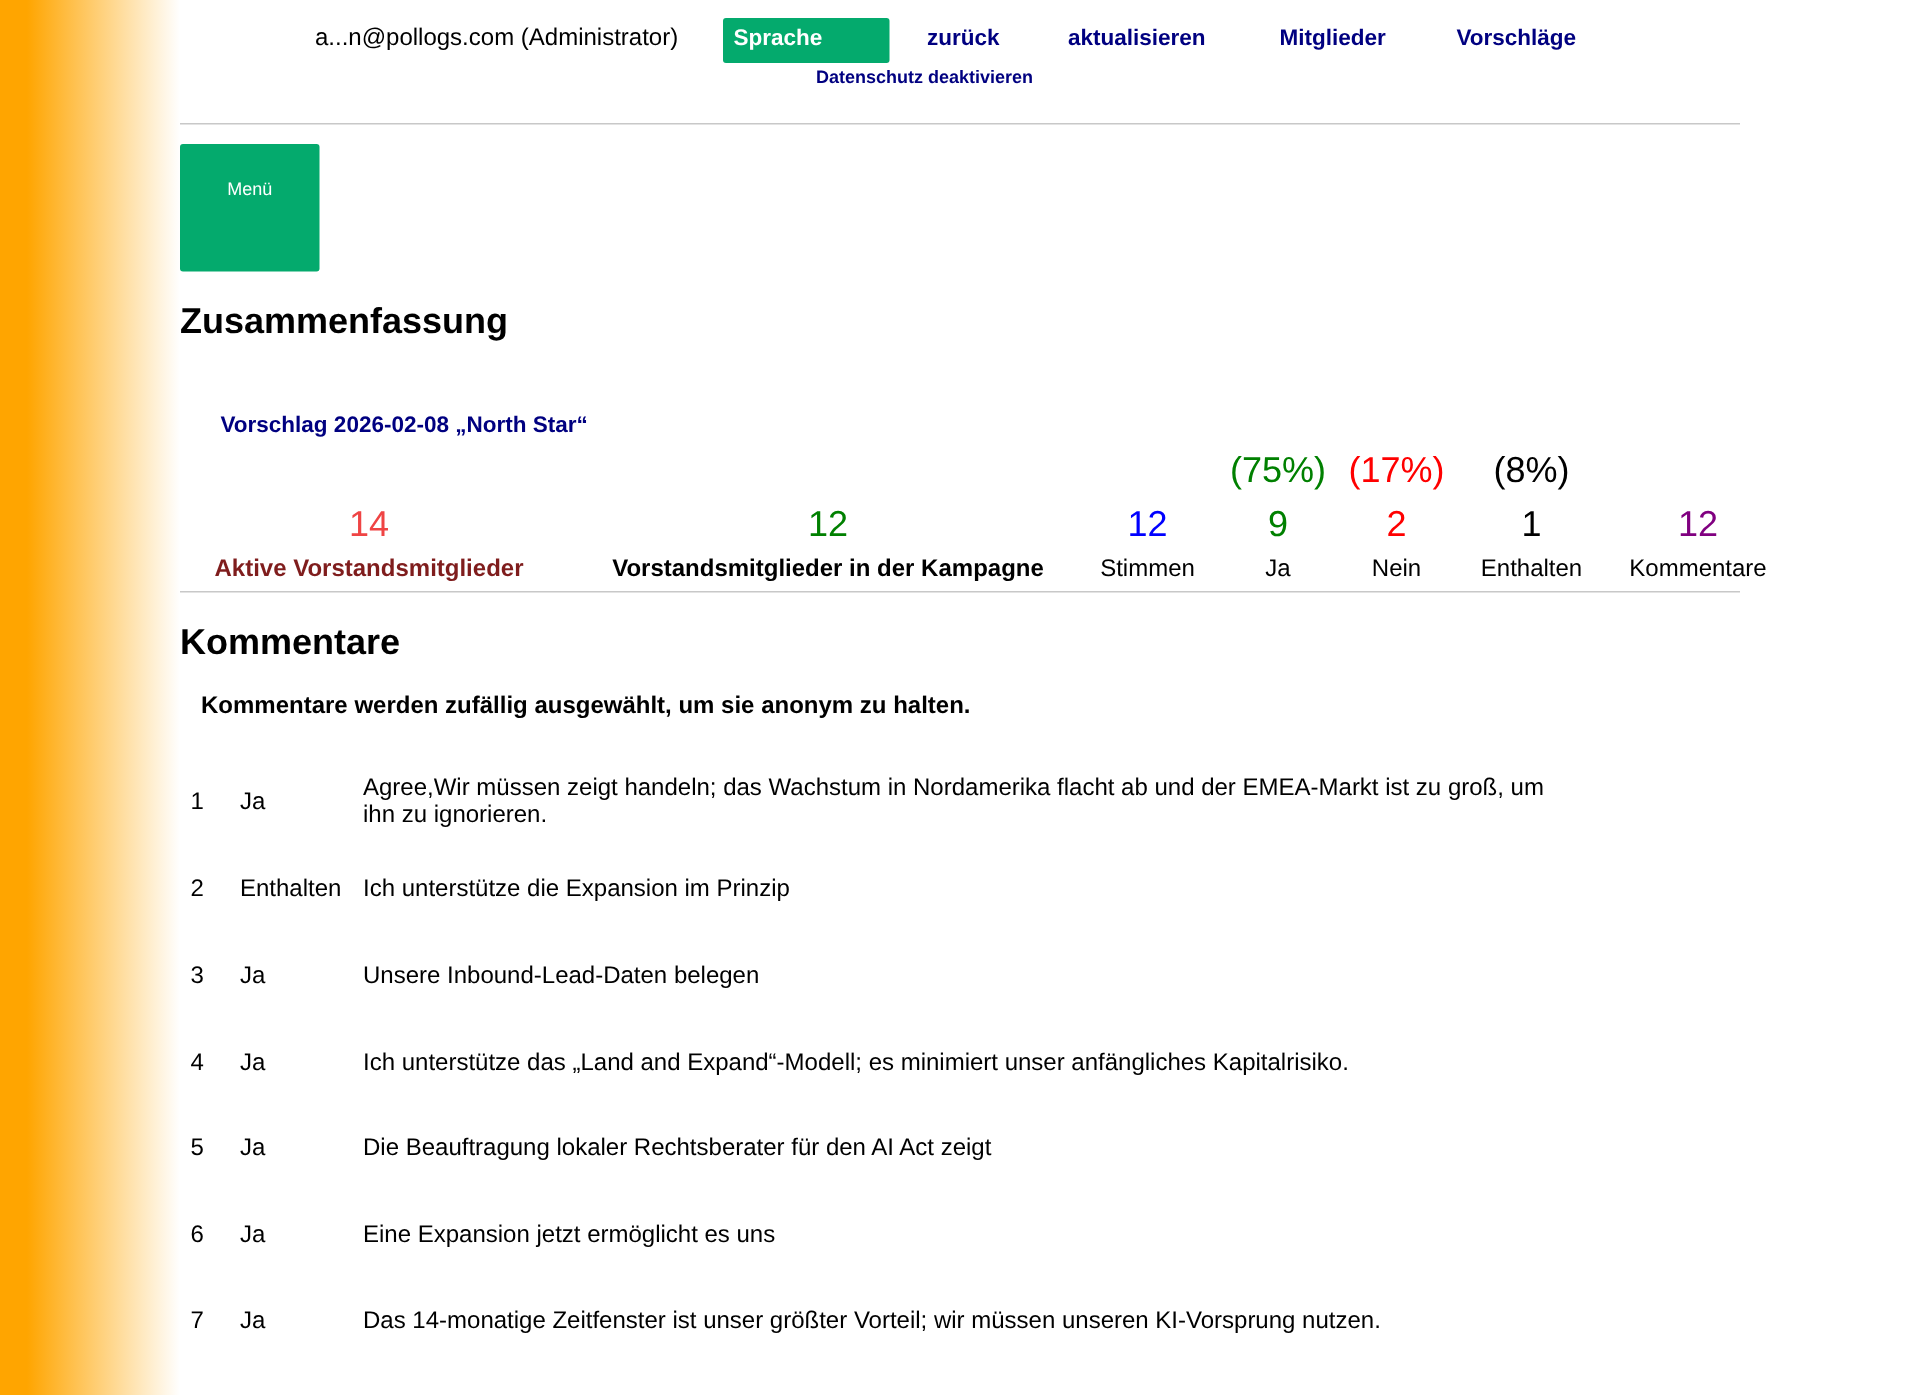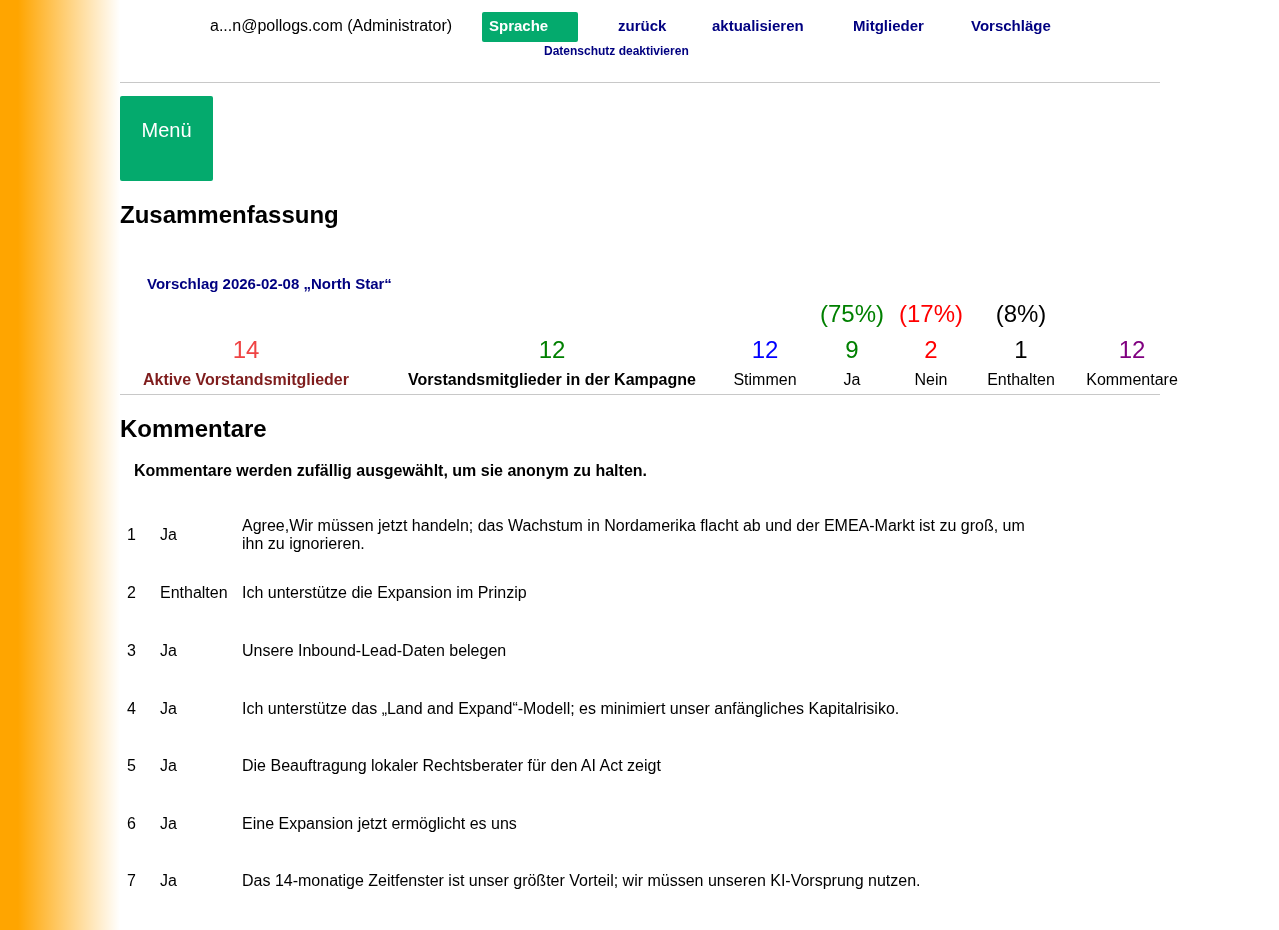--- a/index.html
+++ b/index.html
@@ -32,21 +32,21 @@
     }
     .user-label {
       position: absolute;
       left: 90px; top: 5px;
       font-size: 16px;
       color: #000;
     }
     .lang-btn {
       position: absolute;
       left: 362px; top: 0;
-      width: 96px; height: 30px;
+      width: 111px; height: 30px;
       background: #04aa6d;
       color: #fff;
       font-weight: bold;
       font-size: 15px;
       border-radius: 2px;
       box-sizing: border-box;
       padding: 5px 0 0 7px;
     }
     .nav-link {
       position: absolute;
@@ -70,21 +70,21 @@
       width: 1040px;
       height: 1px;
       background: #c8c8c8;
     }
     .menu-btn {
       position: absolute;
       left: 0; top: 96px;
       width: 93px; height: 85px;
       background: #04aa6d;
       color: #fff;
-      font-size: 20px;
+      font-size: 12px;
       border-radius: 2px;
       box-sizing: border-box;
       text-align: center;
       padding-top: 23px;
     }
     .h2 {
       position: absolute;
       left: 0;
       font-size: 24px;
       font-weight: bold;
@@ -218,21 +218,21 @@
   <div class="hr" style="top:394px"></div>
 
   <div class="h2" style="top:415px">Kommentare</div>
 
   <div class="note">Kommentare werden zufällig ausgewählt, um sie anonym zu halten.</div>
 
   <div class="comments">
     <div class="crow">
       <span class="c-idx" style="top:21px">1</span>
       <span class="c-vote" style="top:21px">Ja</span>
-      <span class="c-text" style="top:12px; width:790px;">Agree,Wir müssen jetzt handeln; das Wachstum in Nordamerika flacht ab und der EMEA-Markt ist zu groß, um ihn zu ignorieren.</span>
+      <span class="c-text" style="top:12px; width:790px;">Agree,Wir müssen zeigt handeln; das Wachstum in Nordamerika flacht ab und der EMEA-Markt ist zu groß, um ihn zu ignorieren.</span>
     </div>
     <div class="crow">
       <span class="c-idx" style="top:21px">2</span>
       <span class="c-vote" style="top:21px">Enthalten</span>
       <span class="c-text" style="top:21px">Ich unterstütze die Expansion im Prinzip</span>
     </div>
     <div class="crow">
       <span class="c-idx" style="top:21px">3</span>
       <span class="c-vote" style="top:21px">Ja</span>
       <span class="c-text" style="top:21px">Unsere Inbound-Lead-Daten belegen</span>

